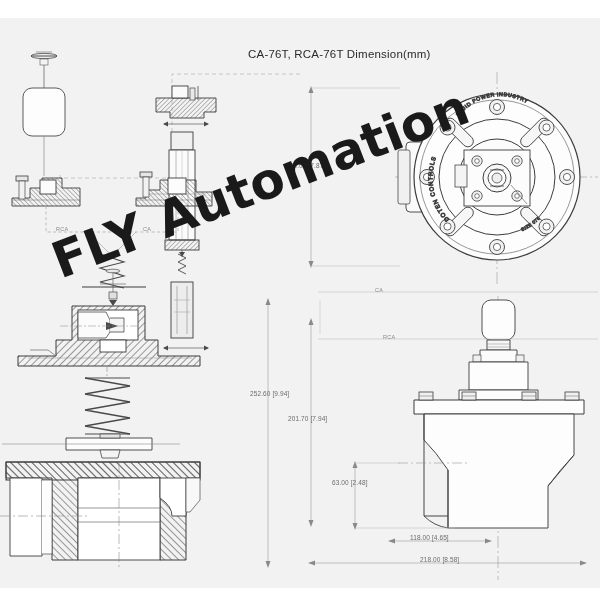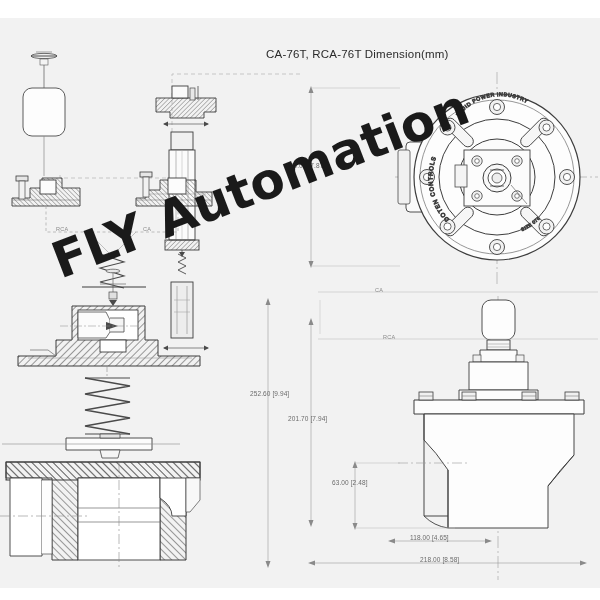--- a/index.html
+++ b/index.html
@@ -27,21 +27,21 @@
     width: 600px; height: 12px;
     background: #ffffff;
   }
   .drawing {
     position: absolute;
     left: 0; top: 0;
     width: 600px; height: 600px;
   }
   .title {
     position: absolute;
-    left: 266px;
+    left: 248px;
     top: 48px;
     font-size: 11.5px;
     color: #2b2b2b;
     letter-spacing: 0.2px;
     white-space: nowrap;
   }
   .dimtext {
     position: absolute;
     font-size: 6.5px;
     color: #6b6b6b;

